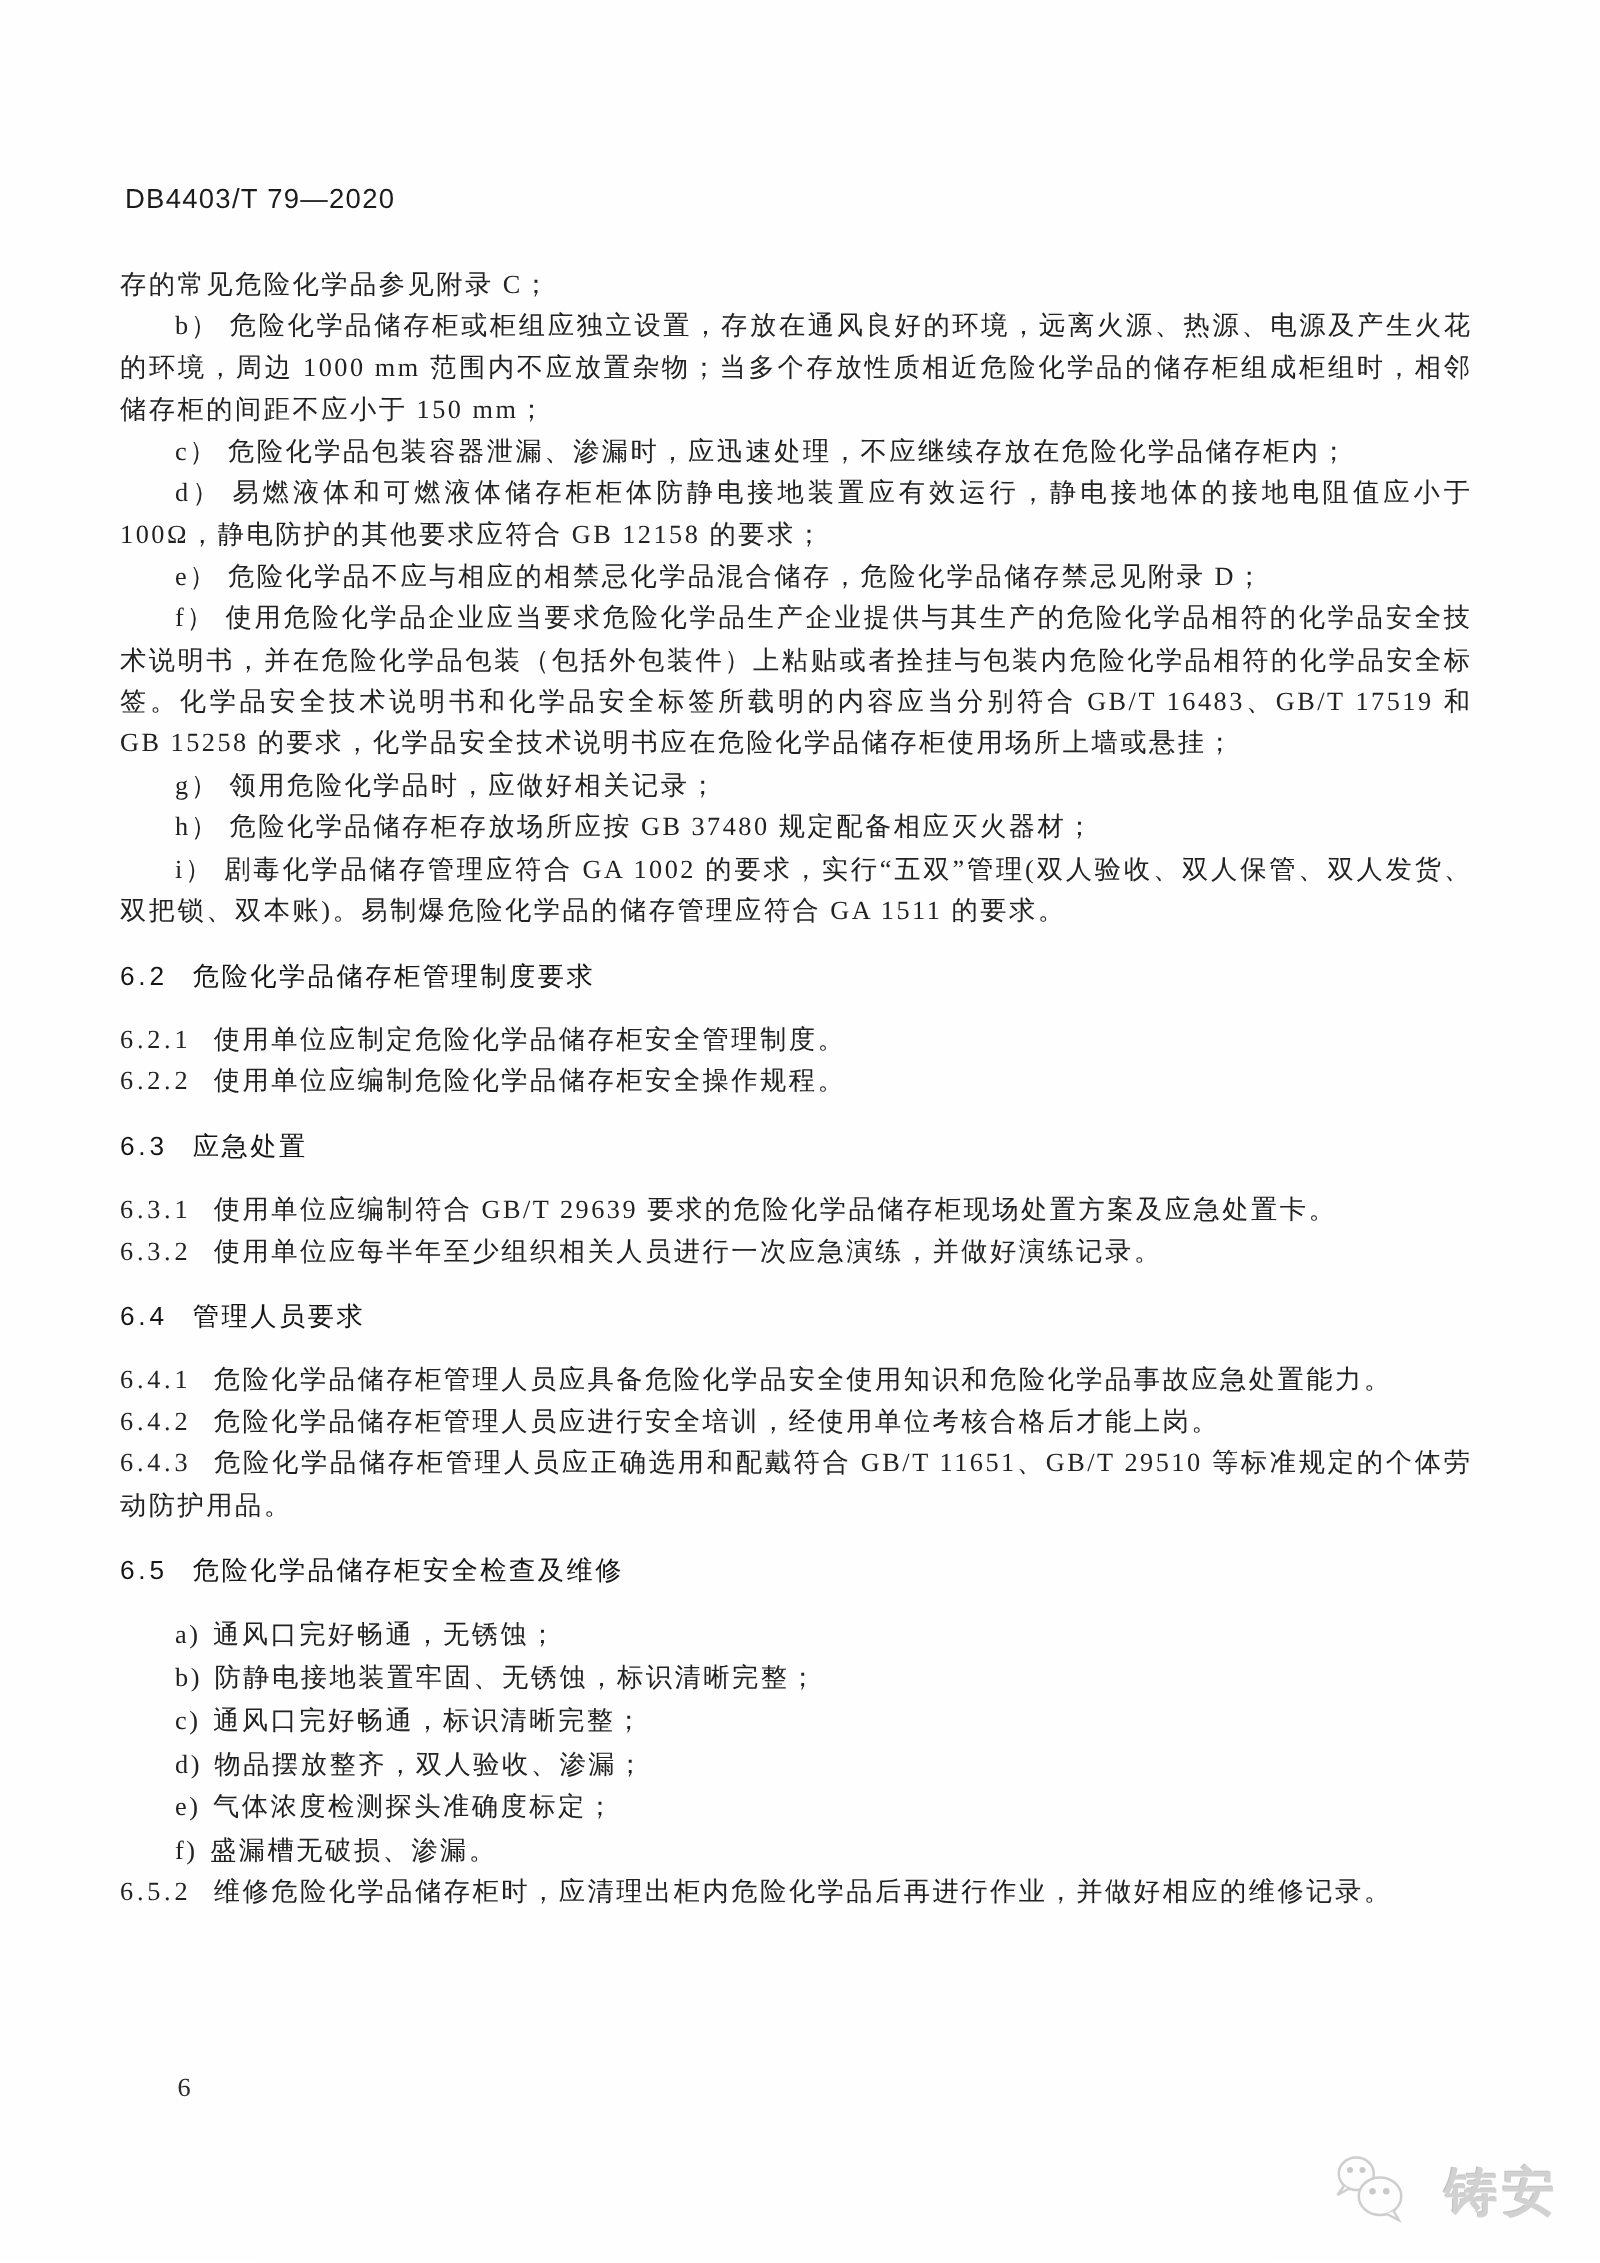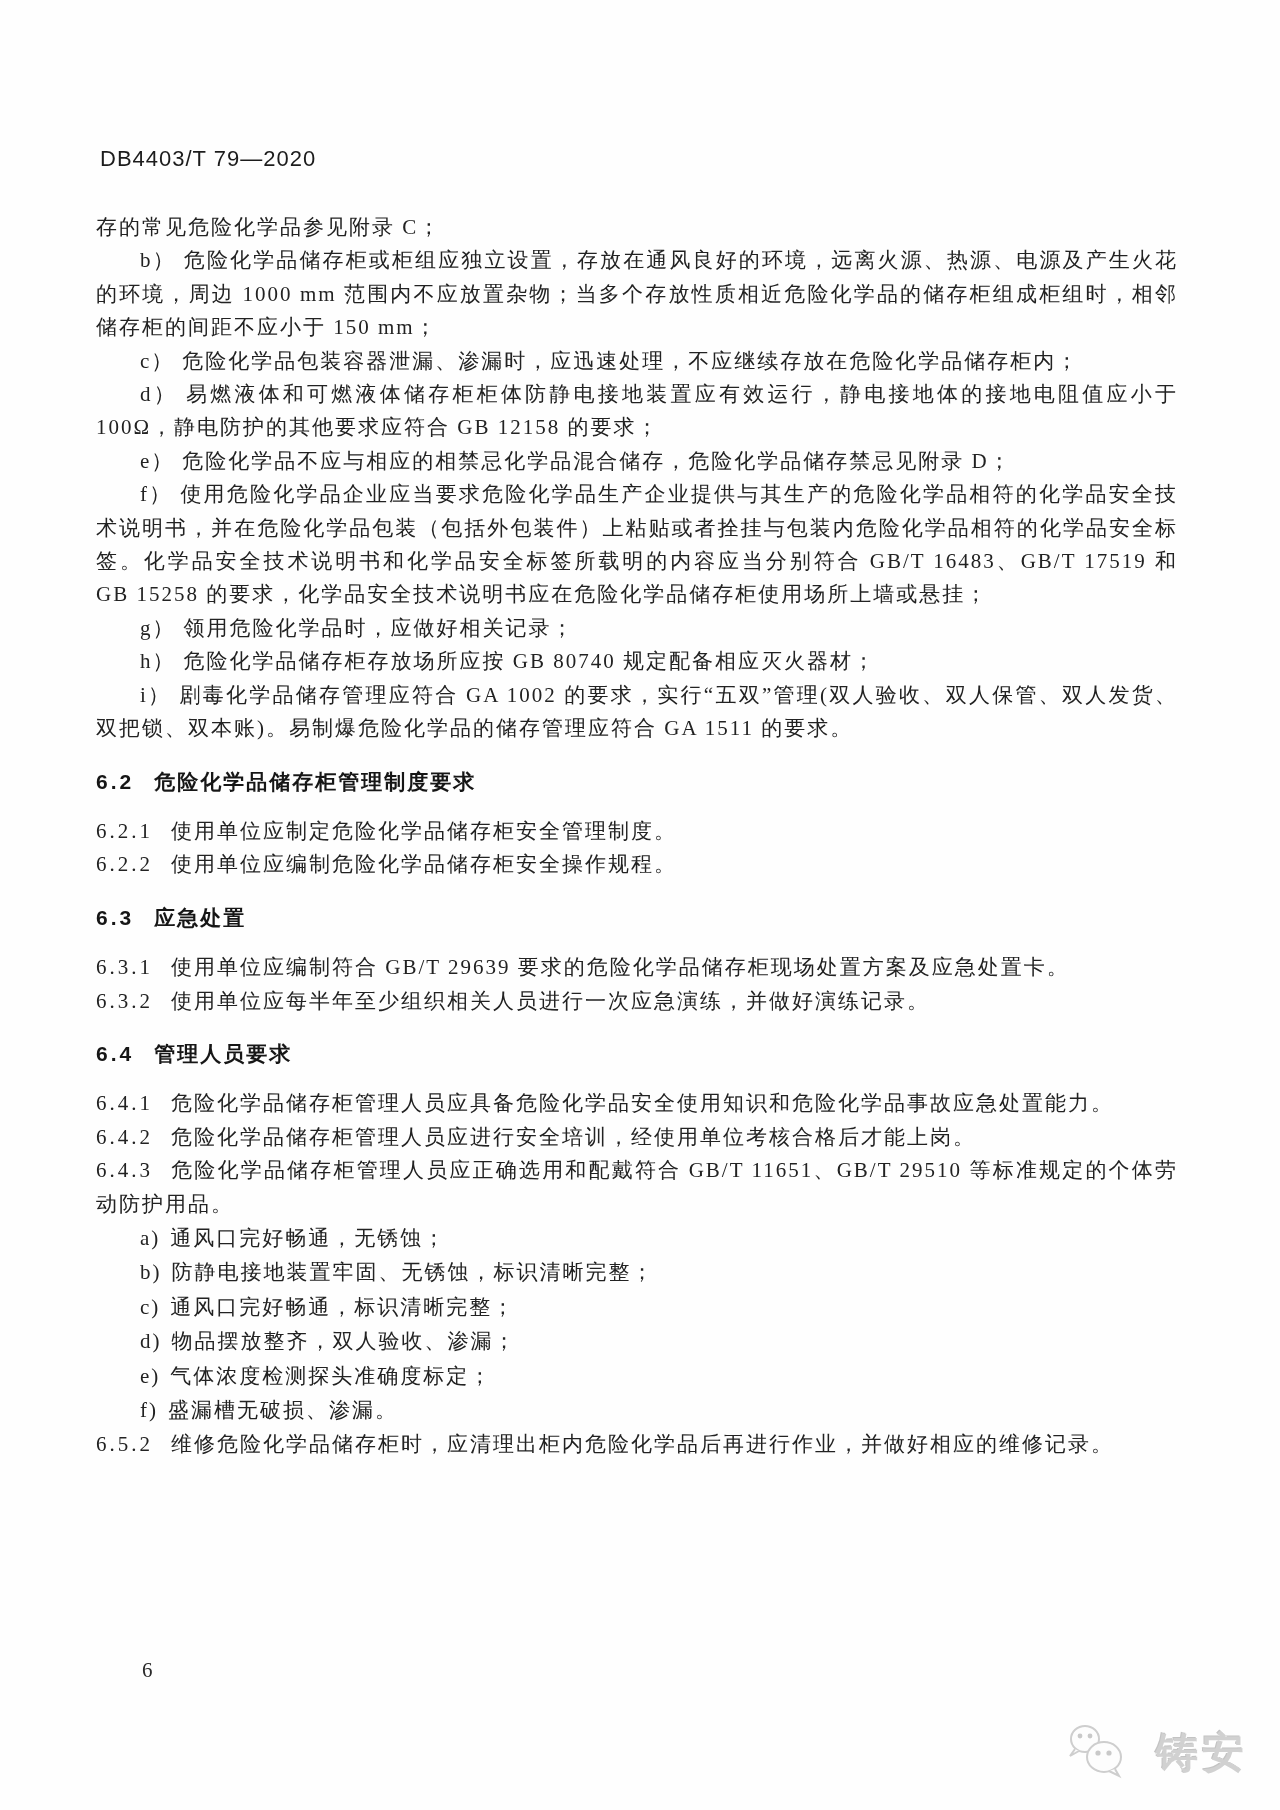--- a/index.html
+++ b/index.html
@@ -38,21 +38,21 @@
   }
 
   p.cont-line { text-indent: 0; }
   p.lettered { text-indent: 44px; }
   p.lettered .item-label { margin-right: 8px; }
 
   .sec-heading {
     margin-top: 19px;
     margin-bottom: 17px;
     font-family: "Liberation Sans", "DejaVu Sans", sans-serif;
-    font-weight: bold;
+    font-weight: normal;
     font-size: 21px;
     color: #161616;
     text-align: left;
   }
   .sec-heading .sec-num { margin-right: 20px; letter-spacing: 3px; }
 
   p.clause .clause-num {
     margin-right: 18px;
     letter-spacing: 3px;
     font-family: "Liberation Serif", "DejaVu Serif", serif;
@@ -101,36 +101,37 @@
   <div class="content">
 
     <p class="cont-line">存的常见危险化学品参见附录 C；</p>
 
     <p class="lettered"><span class="item-label">b）</span><span>危险化学品储存柜或柜组应独立设置，存放在通风良好的环境，远离火源、热源、电源及产生火花的环境，周边 1000 mm 范围内不应放置杂物；当多个存放性质相近危险化学品的储存柜组成柜组时，相邻储存柜的间距不应小于 150 mm；</span></p>
     <p class="lettered"><span class="item-label">c）</span><span>危险化学品包装容器泄漏、渗漏时，应迅速处理，不应继续存放在危险化学品储存柜内；</span></p>
     <p class="lettered"><span class="item-label">d）</span><span>易燃液体和可燃液体储存柜柜体防静电接地装置应有效运行，静电接地体的接地电阻值应小于 100Ω，静电防护的其他要求应符合 GB 12158 的要求；</span></p>
     <p class="lettered"><span class="item-label">e）</span><span>危险化学品不应与相应的相禁忌化学品混合储存，危险化学品储存禁忌见附录 D；</span></p>
     <p class="lettered"><span class="item-label">f）</span><span>使用危险化学品企业应当要求危险化学品生产企业提供与其生产的危险化学品相符的化学品安全技术说明书，并在危险化学品包装（包括外包装件）上粘贴或者拴挂与包装内危险化学品相符的化学品安全标签。化学品安全技术说明书和化学品安全标签所载明的内容应当分别符合 GB/T 16483、GB/T 17519 和 GB 15258 的要求，化学品安全技术说明书应在危险化学品储存柜使用场所上墙或悬挂；</span></p>
     <p class="lettered"><span class="item-label">g）</span><span>领用危险化学品时，应做好相关记录；</span></p>
-    <p class="lettered"><span class="item-label">h）</span><span>危险化学品储存柜存放场所应按 GB 80740 规定配备相应灭火器材；</span></p>
+    <p class="lettered"><span class="item-label">h）</span><span>危险化学品储存柜存放场所应按 GB 37480 规定配备相应灭火器材；</span></p>
     <p class="lettered"><span class="item-label">i）</span><span>剧毒化学品储存管理应符合 GA 1002 的要求，实行“五双”管理(双人验收、双人保管、双人发货、双把锁、双本账)。易制爆危险化学品的储存管理应符合 GA 1511 的要求。</span></p>
 
     <div class="sec-heading"><span class="sec-num">6.2</span><span>危险化学品储存柜管理制度要求</span></div>
     <p class="clause"><span class="clause-num">6.2.1</span><span>使用单位应制定危险化学品储存柜安全管理制度。</span></p>
     <p class="clause"><span class="clause-num">6.2.2</span><span>使用单位应编制危险化学品储存柜安全操作规程。</span></p>
 
     <div class="sec-heading"><span class="sec-num">6.3</span><span>应急处置</span></div>
     <p class="clause"><span class="clause-num">6.3.1</span><span>使用单位应编制符合 GB/T 29639 要求的危险化学品储存柜现场处置方案及应急处置卡。</span></p>
     <p class="clause"><span class="clause-num">6.3.2</span><span>使用单位应每半年至少组织相关人员进行一次应急演练，并做好演练记录。</span></p>
 
     <div class="sec-heading"><span class="sec-num">6.4</span><span>管理人员要求</span></div>
     <p class="clause"><span class="clause-num">6.4.1</span><span>危险化学品储存柜管理人员应具备危险化学品安全使用知识和危险化学品事故应急处置能力。</span></p>
     <p class="clause"><span class="clause-num">6.4.2</span><span>危险化学品储存柜管理人员应进行安全培训，经使用单位考核合格后才能上岗。</span></p>
     <p class="clause"><span class="clause-num">6.4.3</span><span>危险化学品储存柜管理人员应正确选用和配戴符合 GB/T 11651、GB/T 29510 等标准规定的个体劳动防护用品。</span></p>
 
+    <div class="sec-heading"><span class="sec-num">6.5</span><span>危险化学品储存柜安全检查及维修</span></div>
 
     <p class="check"><span class="check-label">a)</span><span>通风口完好畅通，无锈蚀；</span></p>
     <p class="check"><span class="check-label">b)</span><span>防静电接地装置牢固、无锈蚀，标识清晰完整；</span></p>
     <p class="check"><span class="check-label">c)</span><span>通风口完好畅通，标识清晰完整；</span></p>
     <p class="check"><span class="check-label">d)</span><span>物品摆放整齐，双人验收、渗漏；</span></p>
     <p class="check"><span class="check-label">e)</span><span>气体浓度检测探头准确度标定；</span></p>
     <p class="check"><span class="check-label">f)</span><span>盛漏槽无破损、渗漏。</span></p>
 
     <p class="clause"><span class="clause-num">6.5.2</span><span>维修危险化学品储存柜时，应清理出柜内危险化学品后再进行作业，并做好相应的维修记录。</span></p>
 

